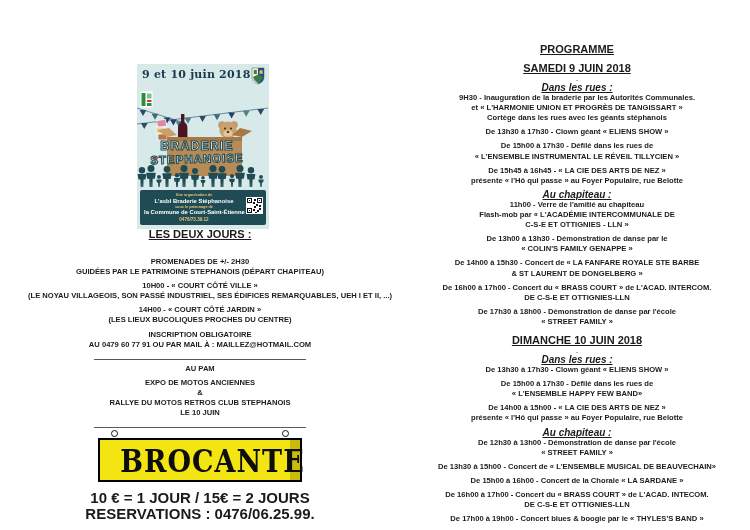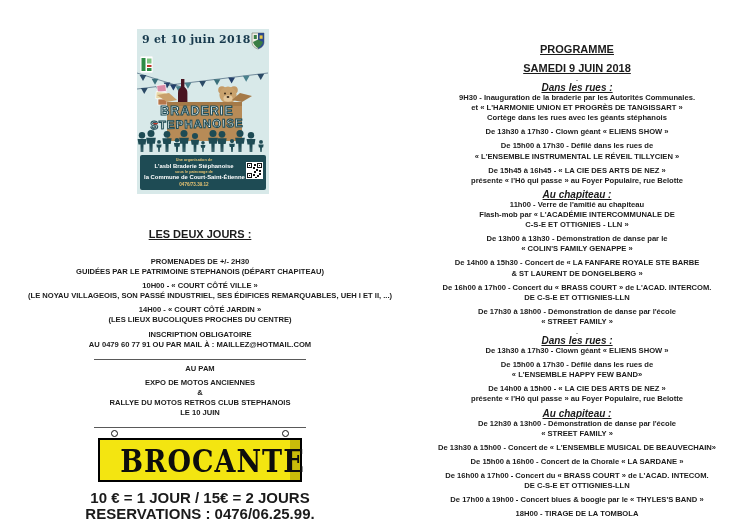--- a/index.html
+++ b/index.html
@@ -26,21 +26,21 @@
   .u { text-decoration:underline; font-weight:bold; }
   .title-block { margin-top:8px; margin-bottom:4px; font-size:11px; font-weight:bold; line-height:11px; }
   .col-left .title-block { margin-bottom:17px; }
   .dashline { font-size:6px; line-height:5px; font-weight:bold; }
   .sub-heading-line { font-size:10px; font-weight:bold; line-height:10.1px;font-style:italic; }
   .big .line { font-size:15px; line-height:15.5px; }
   .divider { border-top:1px solid #595959; width:212px; margin:9px auto 2px; }
 
   
   .poster {
-    position:absolute; left:137px; top:29px; width:132px; height:165px;
+    position:absolute; left:137px; top:64px; width:132px; height:165px;
     background:var(--poster-bg, #d8e9e9);
     overflow:hidden;
   }
   .poster-date {
     position:absolute; top:4px; left:5px;
     font-family:"DejaVu Serif", serif; font-weight:bold;
     font-size:11px; letter-spacing:.2px; color:#173a4d; white-space:nowrap;
   }
   .coat { position:absolute; top:3px; right:4px; width:14px; height:18px; }
   .org-logo { position:absolute; top:27px; left:3px; width:13px; height:17px; }
@@ -309,20 +309,21 @@
           <div class="line">&amp; ST LAURENT DE DONGELBERG »</div>
         </div>
         <div class="block">
           <div class="line">De 16h00 à 17h00 - Concert du « BRASS COURT » de L'ACAD. INTERCOM.</div>
           <div class="line">DE C-S-E ET OTTIGNIES-LLN</div>
         </div>
         <div class="block">
           <div class="line">De 17h30  à 18h00 - Démonstration de danse par l'école</div>
           <div class="line">« STREET FAMILY »</div>
         </div>
+        <div class="block title-block"><span class="u">DIMANCHE 10 JUIN 2018</span></div>
         <div class="block">
           <div class="dashline">-</div>
           <div class="sub-heading-line"><span class="u">Dans les rues :</span></div>
           <div class="line">De 13h30 à 17h30 - Clown géant « ELIENS SHOW »</div>
         </div>
         <div class="block">
           <div class="line">De 15h00 à 17h30 - Défilé dans les rues de</div>
           <div class="line">« L'ENSEMBLE HAPPY FEW BAND»</div>
         </div>
         <div class="block">

